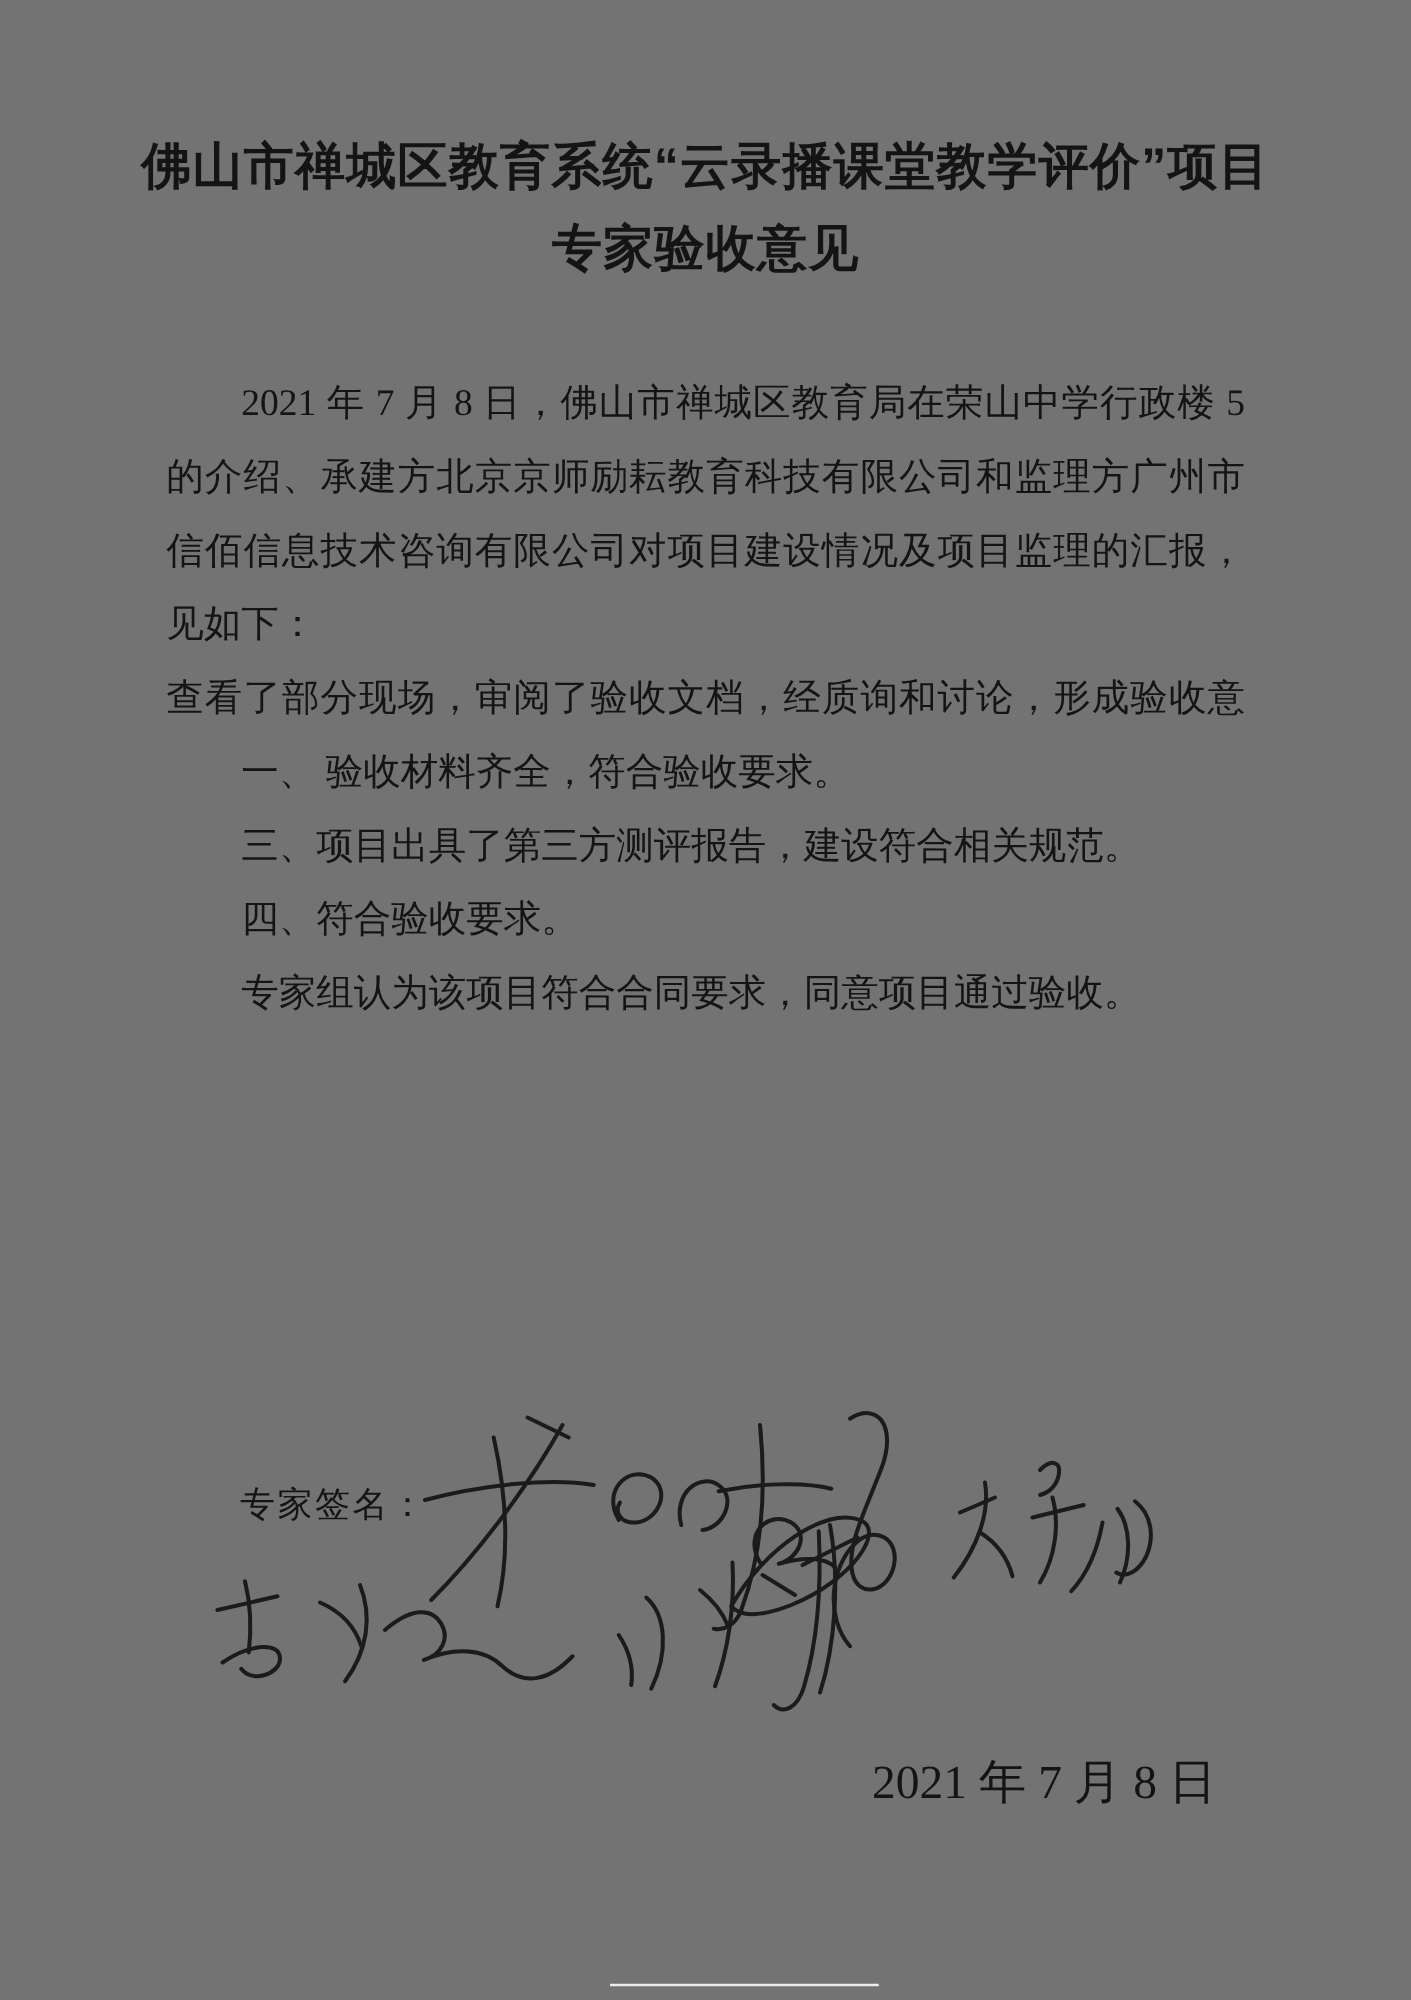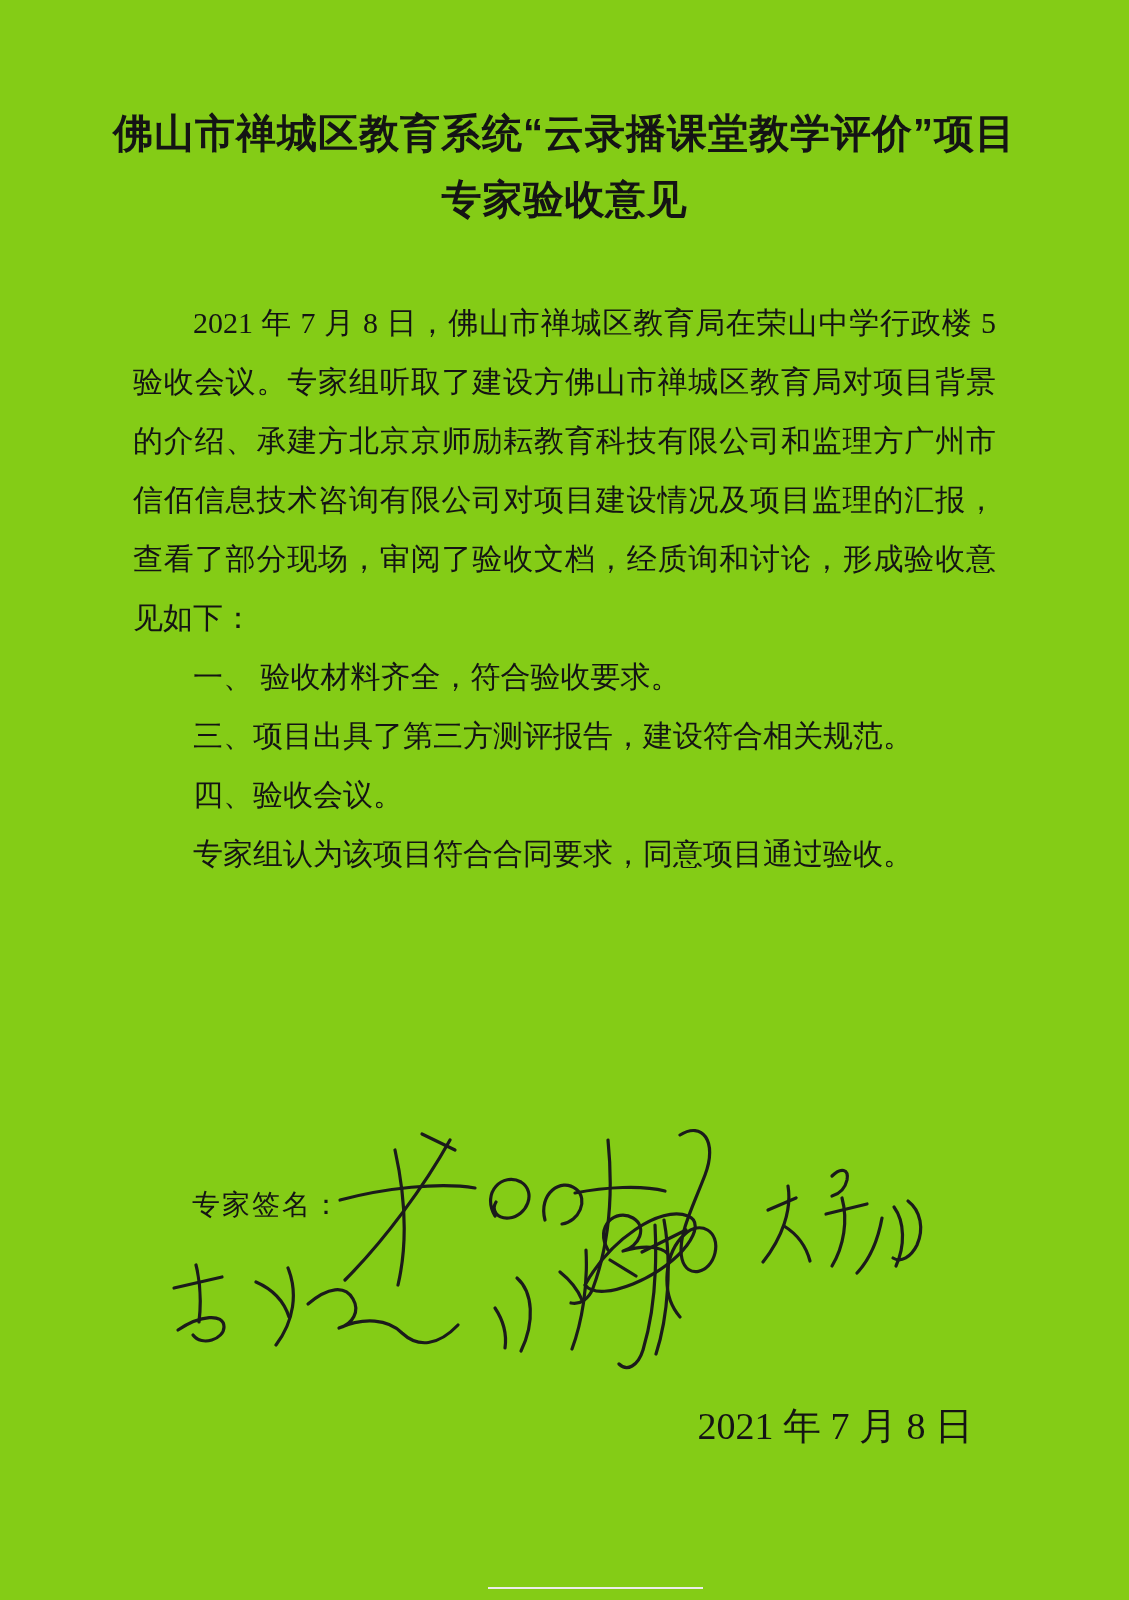--- a/index.html
+++ b/index.html
@@ -1,18 +1,18 @@
 <!DOCTYPE html>
 <html><head>
 <meta charset="utf-8">
 <style>
   html,body { margin:0; padding:0; background:#888; }
   .page {
     position:relative; width:1129px; height:1600px;
-    margin:0 auto; background:#84cc16; overflow:hidden;
+    margin:0 auto; background:#737373; overflow:hidden;
     color:#141414;
     font-family:"Liberation Serif","DejaVu Serif",serif;
   }
   .title {
     position:absolute; top:100px; left:0; width:1129px;
     text-align:center; font-weight:bold; font-size:40px; line-height:66px;
     font-family:"Liberation Sans","DejaVu Sans",sans-serif;
     letter-spacing:1px;
   }
   .body-block {
@@ -48,28 +48,27 @@
 
 <div class="page">
 
   <div class="title">
     <div>佛山市禅城区教育系统“云录播课堂教学评价”项目</div>
     <div>专家验收意见</div>
   </div>
 
   <div class="body-block">
     <div class="ln j ind">2021 年 7 月 8 日，佛山市禅城区教育局在荣山中学行政楼 5</div>
-    <div class="ln j">验收会议。专家组听取了建设方佛山市禅城区教育局对项目背景</div>
     <div class="ln j">的介绍、承建方北京京师励耘教育科技有限公司和监理方广州市</div>
     <div class="ln j">信佰信息技术咨询有限公司对项目建设情况及项目监理的汇报，</div>
+    <div class="ln">见如下：</div>
     <div class="ln j">查看了部分现场，审阅了验收文档，经质询和讨论，形成验收意</div>
-    <div class="ln">见如下：</div>
     <div class="ln ind">一、 验收材料齐全，符合验收要求。</div>
     <div class="ln ind">三、项目出具了第三方测评报告，建设符合相关规范。</div>
-    <div class="ln ind">四、验收会议。</div>
+    <div class="ln ind">四、符合验收要求。</div>
     <div class="ln ind">专家组认为该项目符合合同要求，同意项目通过验收。</div>
   </div>
 
   <div class="sig-label">专家签名：</div>
 
   <svg class="sigs" viewBox="0 0 900 290" xmlns="http://www.w3.org/2000/svg">
 
     <g>
       <path d="M200,110 C245,98 300,92 335,98"></path>
       <path d="M310,50 C285,95 245,150 205,190"></path>

